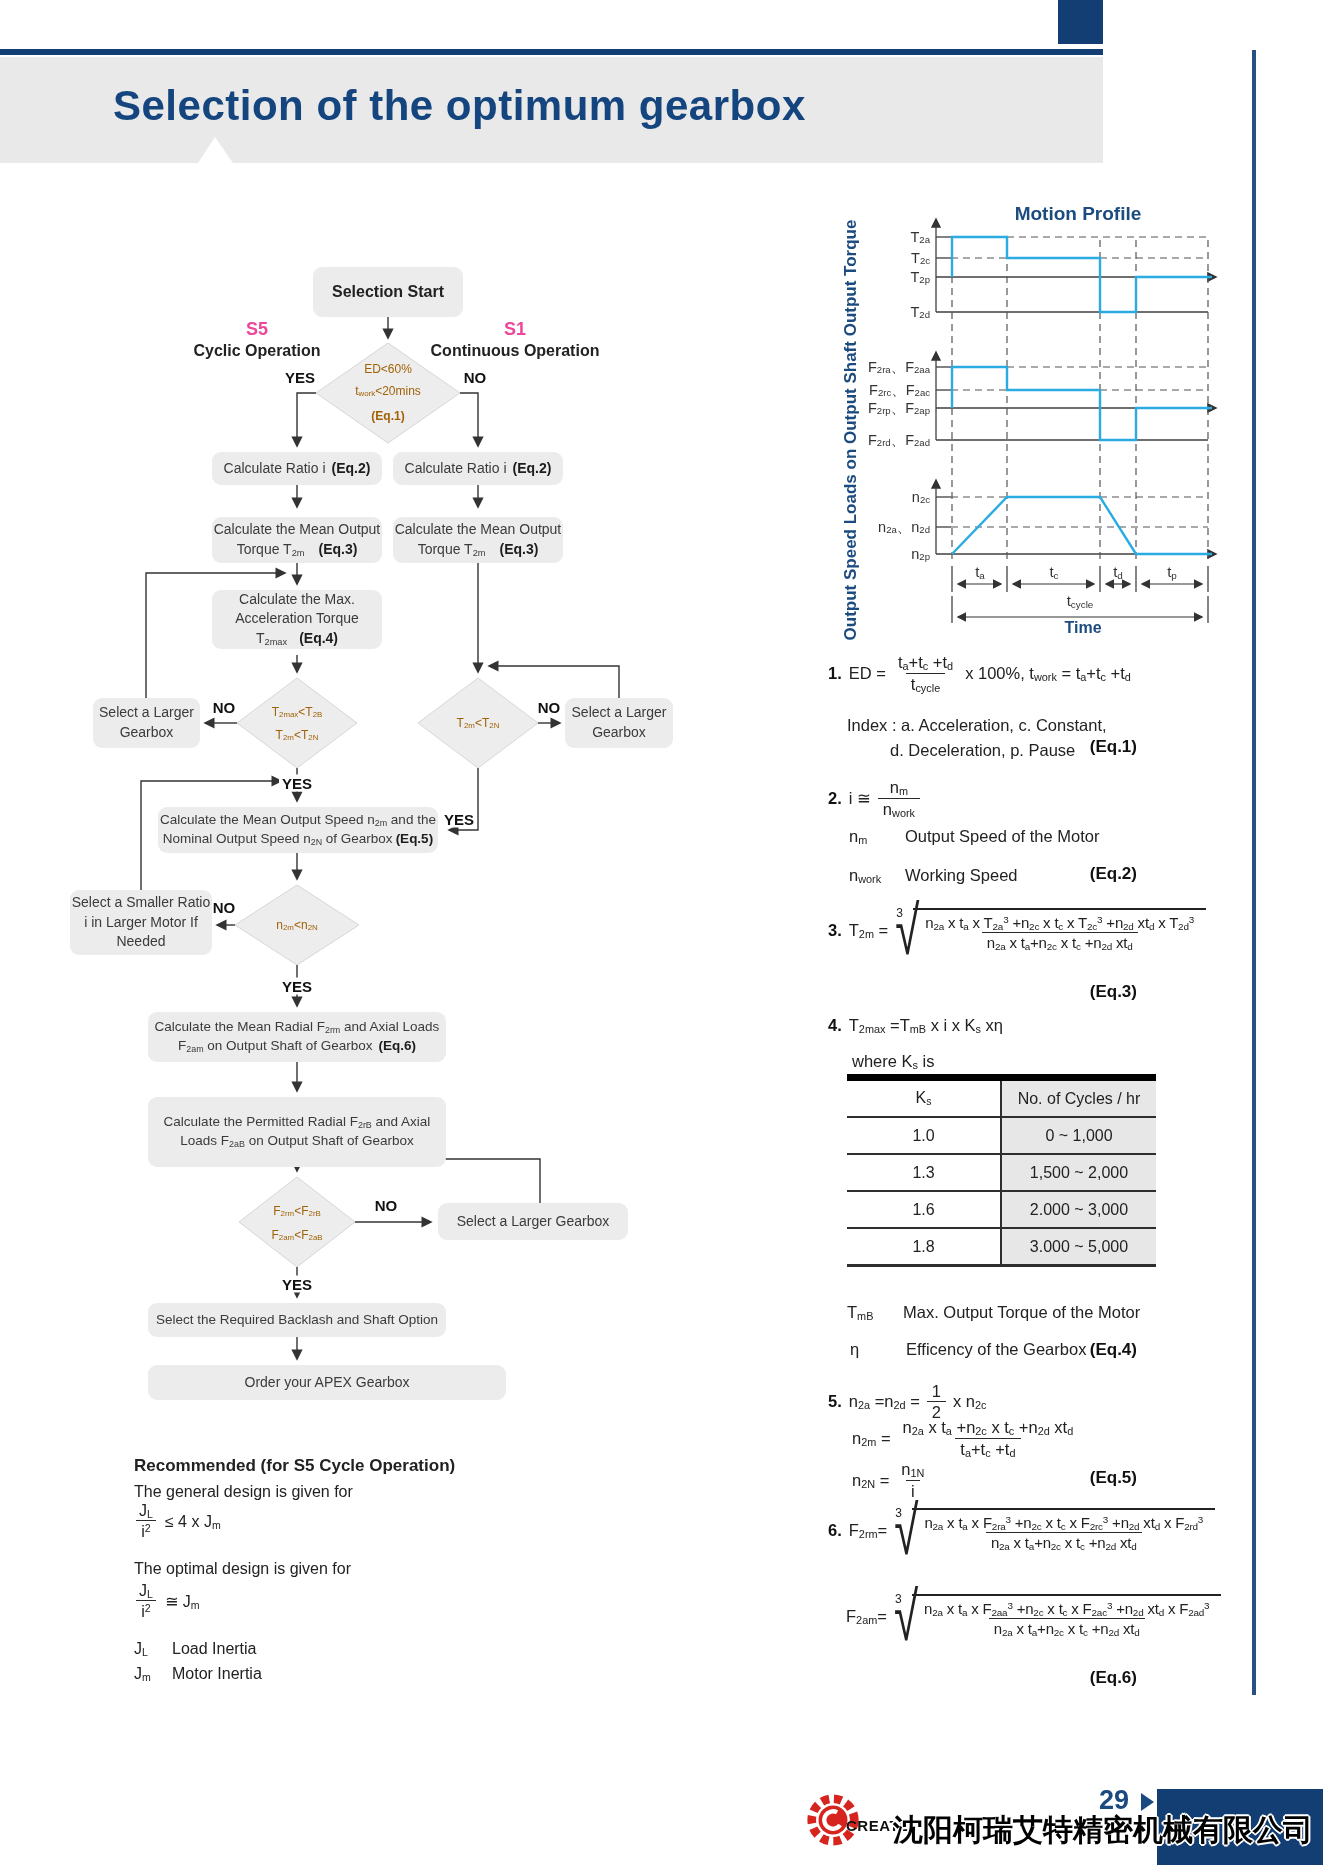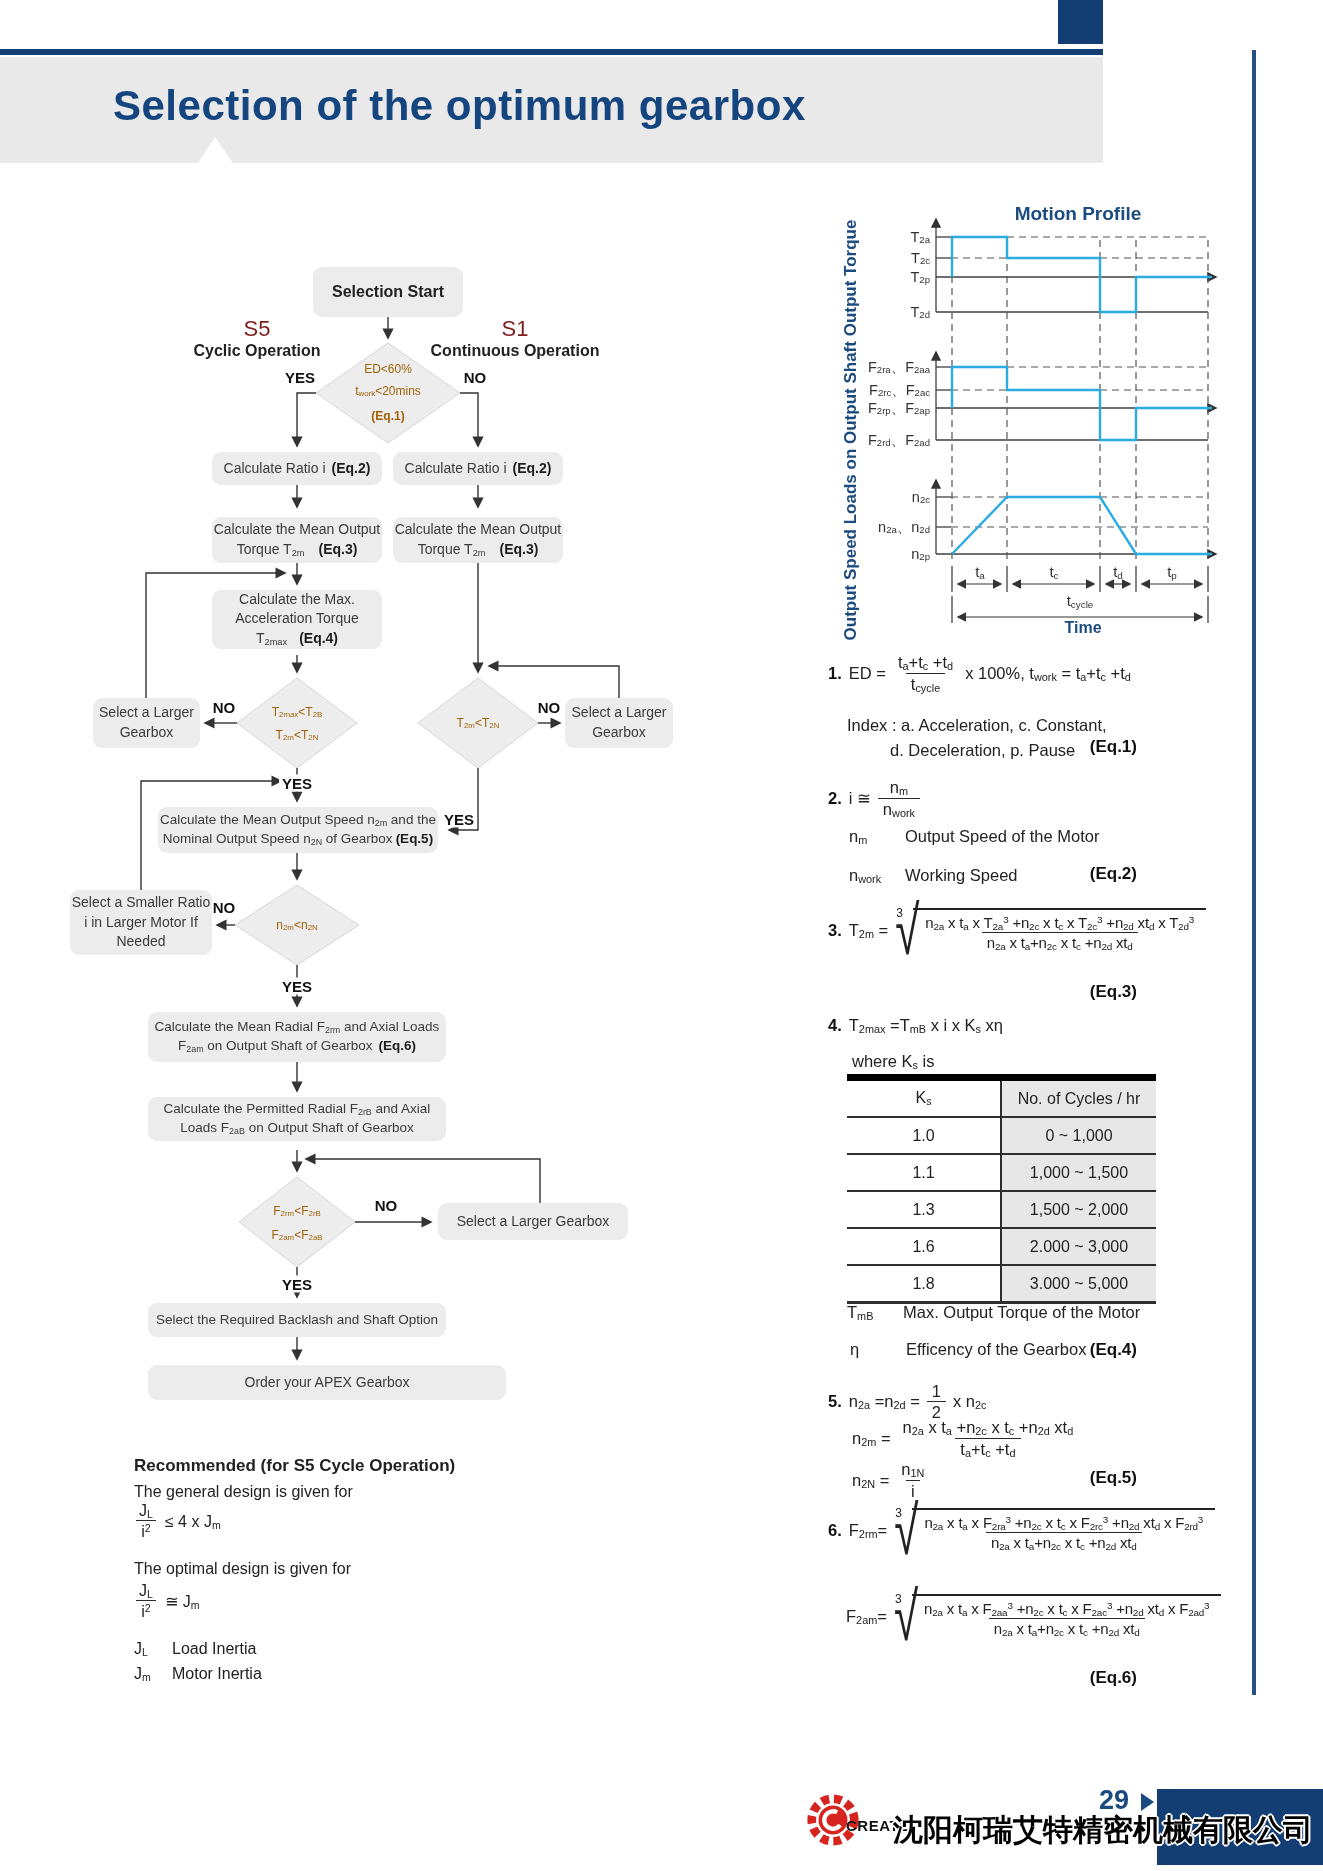--- a/index.html
+++ b/index.html
@@ -16,21 +16,21 @@
   .page-title{position:absolute;left:113px;top:82px;font-size:42px;font-weight:bold;color:#15457e;letter-spacing:0.5px;}
   .right-rule{position:absolute;left:1252px;top:50px;width:4px;height:1645px;background:#2a4f85;}
   
   .box{position:absolute;background:#ececec;border-radius:9px;color:#3b3b3b;font-size:14px;
        display:flex;flex-direction:column;justify-content:center;align-items:center;text-align:center;line-height:1.4;}
   .box .row{display:flex;gap:10px;align-items:baseline;justify-content:center;white-space:nowrap;}
   .b{font-weight:bold;color:#1d1d1d;}
   .small{font-size:13.5px;}
   .lbl{position:absolute;transform:translate(-50%,-50%);white-space:nowrap;font-size:12px;color:#a16207;text-align:center;}
   .yn{font-weight:bold;font-size:15px;color:#111;background:#fff;padding:0 3px;}
-  .branch-code{font-weight:normal;font-size:22px;color:#7f1d1d;}
+  .branch-code{font-weight:bold;font-size:18px;color:#ec4899;}
   .branch-name{font-weight:bold;font-size:16px;color:#222;}
   
   .ylab{position:absolute;right:393px;transform:translateY(-50%);font-size:14.5px;color:#333;white-space:nowrap;}
   .tlab{position:absolute;transform:translate(-50%,-50%);font-size:15px;color:#333;white-space:nowrap;}
   .navy{color:#1c4b7f;font-weight:bold;}
   .rot{position:absolute;left:851px;top:430px;transform:translate(-50%,-50%) rotate(-90deg);
        white-space:nowrap;font-weight:bold;color:#1c4b7f;font-size:17px;}
   
   .eqrow{position:absolute;display:flex;align-items:center;gap:7px;font-size:16.5px;color:#222;white-space:nowrap;}
   .eqno{font-weight:bold;color:#111;}
@@ -260,21 +260,21 @@
 <div class="lbl yn" style="left:297px;top:986px;">YES</div>
 
 <div class="box small" style="left:148px;top:1012px;width:298px;height:50px;">
   <span>Calculate the Mean Radial F<sub>2rm</sub> and Axial  Loads</span>
   <div class="row" style="gap:6px;">
     <span>F<sub>2am</sub> on Output Shaft of Gearbox</span>
     <span class="b">(Eq.6)</span>
   </div>
 </div>
 
-<div class="box small" style="left:148px;top:1097px;width:298px;height:44px;">
+<div class="box small" style="left:148px;top:1097px;width:298px;height:70px;">
   <span>Calculate the Permitted Radial F<sub>2rB</sub> and Axial</span>
   <span>Loads F<sub>2aB</sub> on Output Shaft of Gearbox</span>
 </div>
 
 <div class="lbl" style="left:297px;top:1211px;">F<sub>2rm</sub>&lt;F<sub>2rB</sub></div>
 <div class="lbl" style="left:297px;top:1235px;">F<sub>2am</sub>&lt;F<sub>2aB</sub></div>
 <div class="lbl yn" style="left:386px;top:1205px;">NO</div>
 <div class="box" style="left:438px;top:1203px;width:190px;height:37px;">
   <span>Select a Larger  Gearbox</span>
 </div>
@@ -365,24 +365,20 @@
 <div class="eqline" style="left:852px;top:1052px;">where K<sub>s</sub> is</div>
 <table class="ks" style="left:847px;top:1074px;">
   <tbody>
       <tr>
     <td>K<sub>s</sub></td>
     <td>No. of Cycles / hr</td>
   </tr>
   <tr>
     <td>1.0</td>
     <td>0 ~ 1,000</td>
-  </tr>
-  <tr>
-    <td>1.1</td>
-    <td>1,000 ~ 1,500</td>
   </tr>
   <tr>
     <td>1.3</td>
     <td>1,500 ~ 2,000</td>
   </tr>
   <tr>
     <td>1.6</td>
     <td>2.000 ~ 3,000</td>
   </tr>
   <tr>

